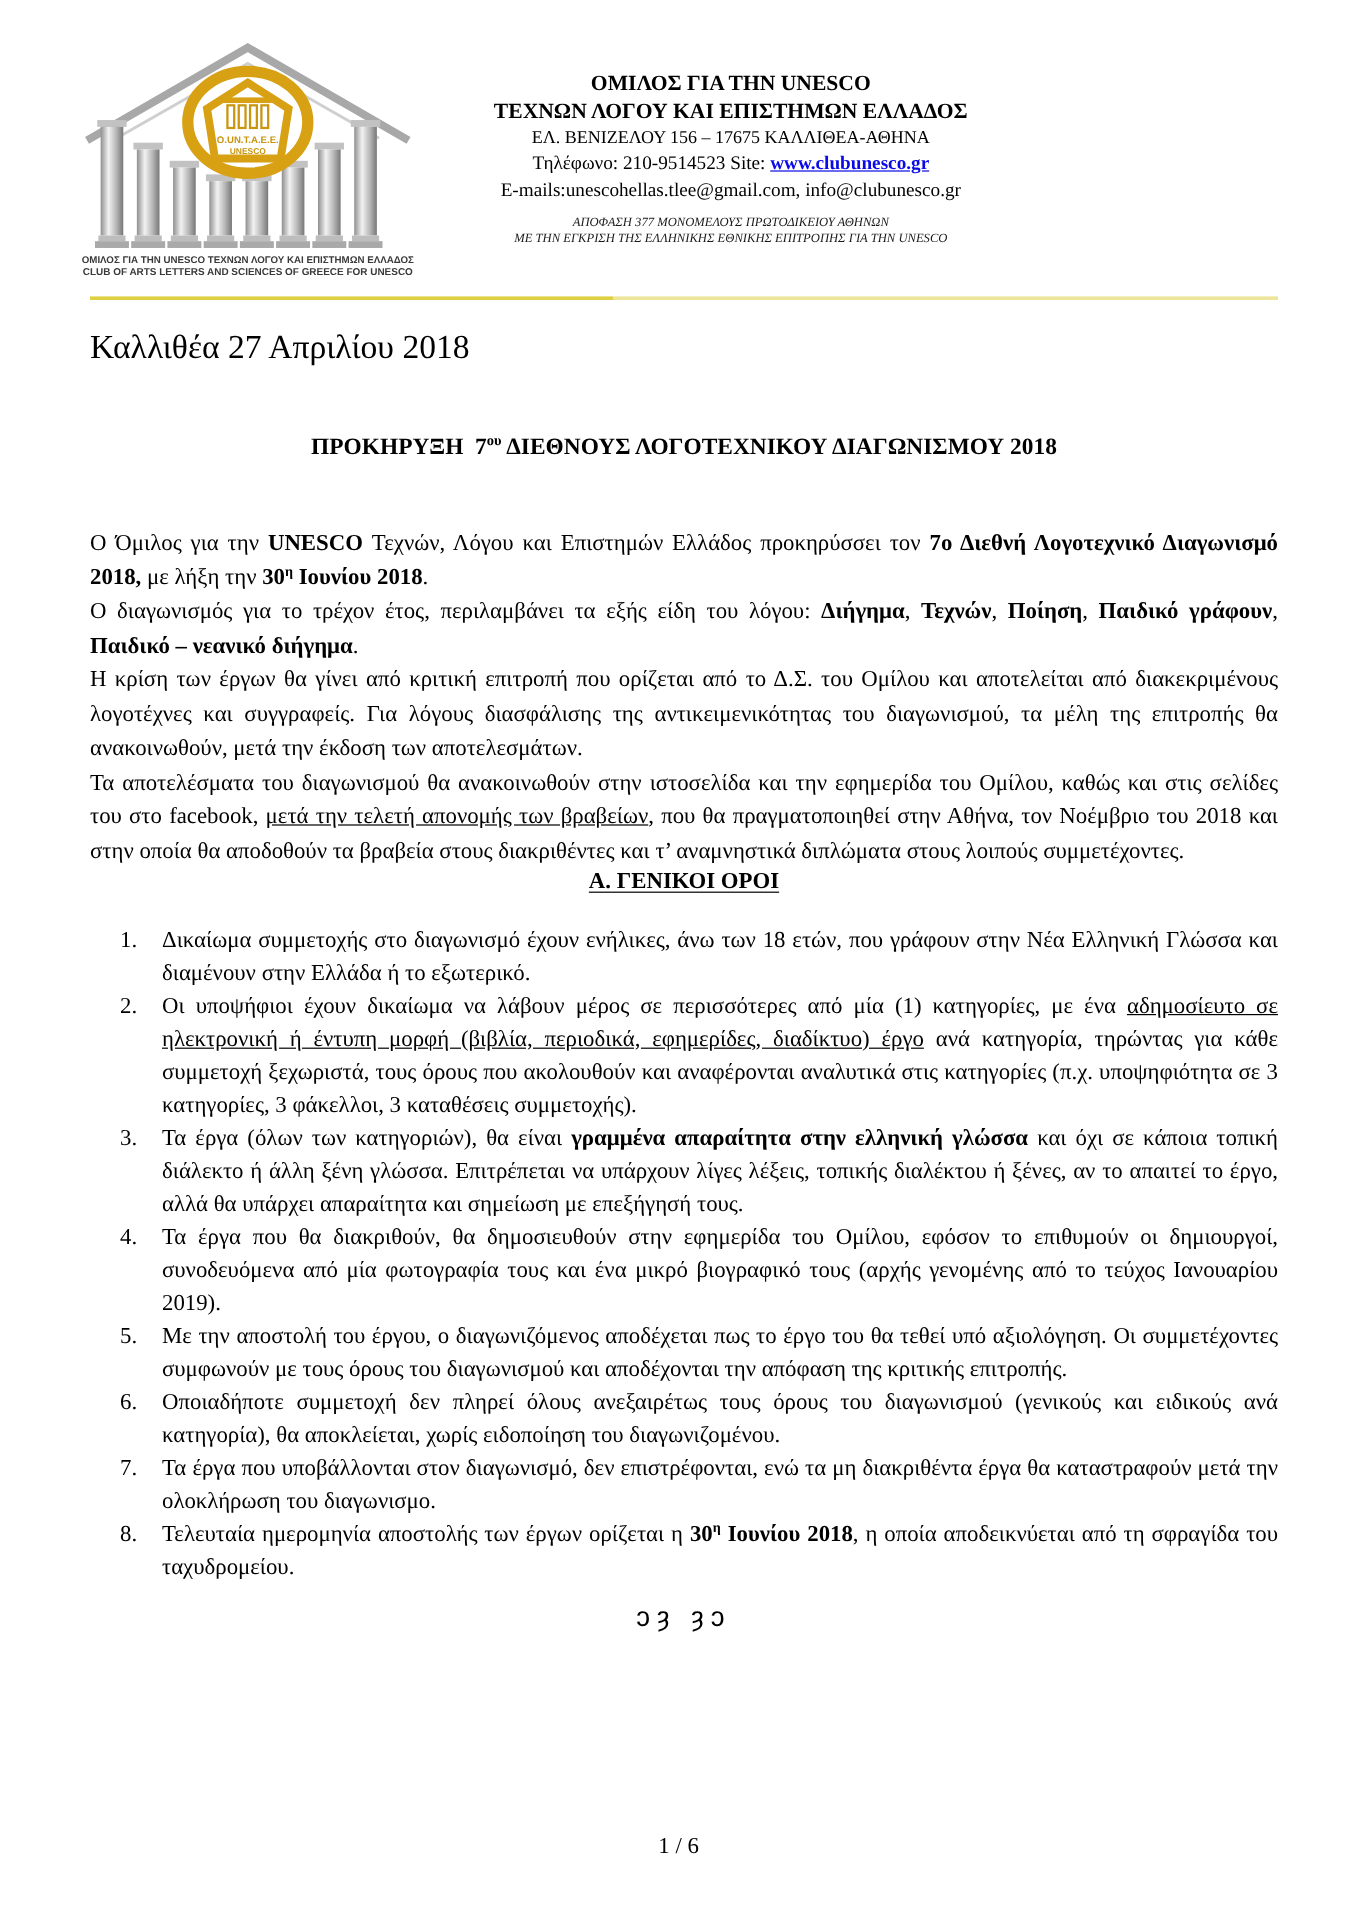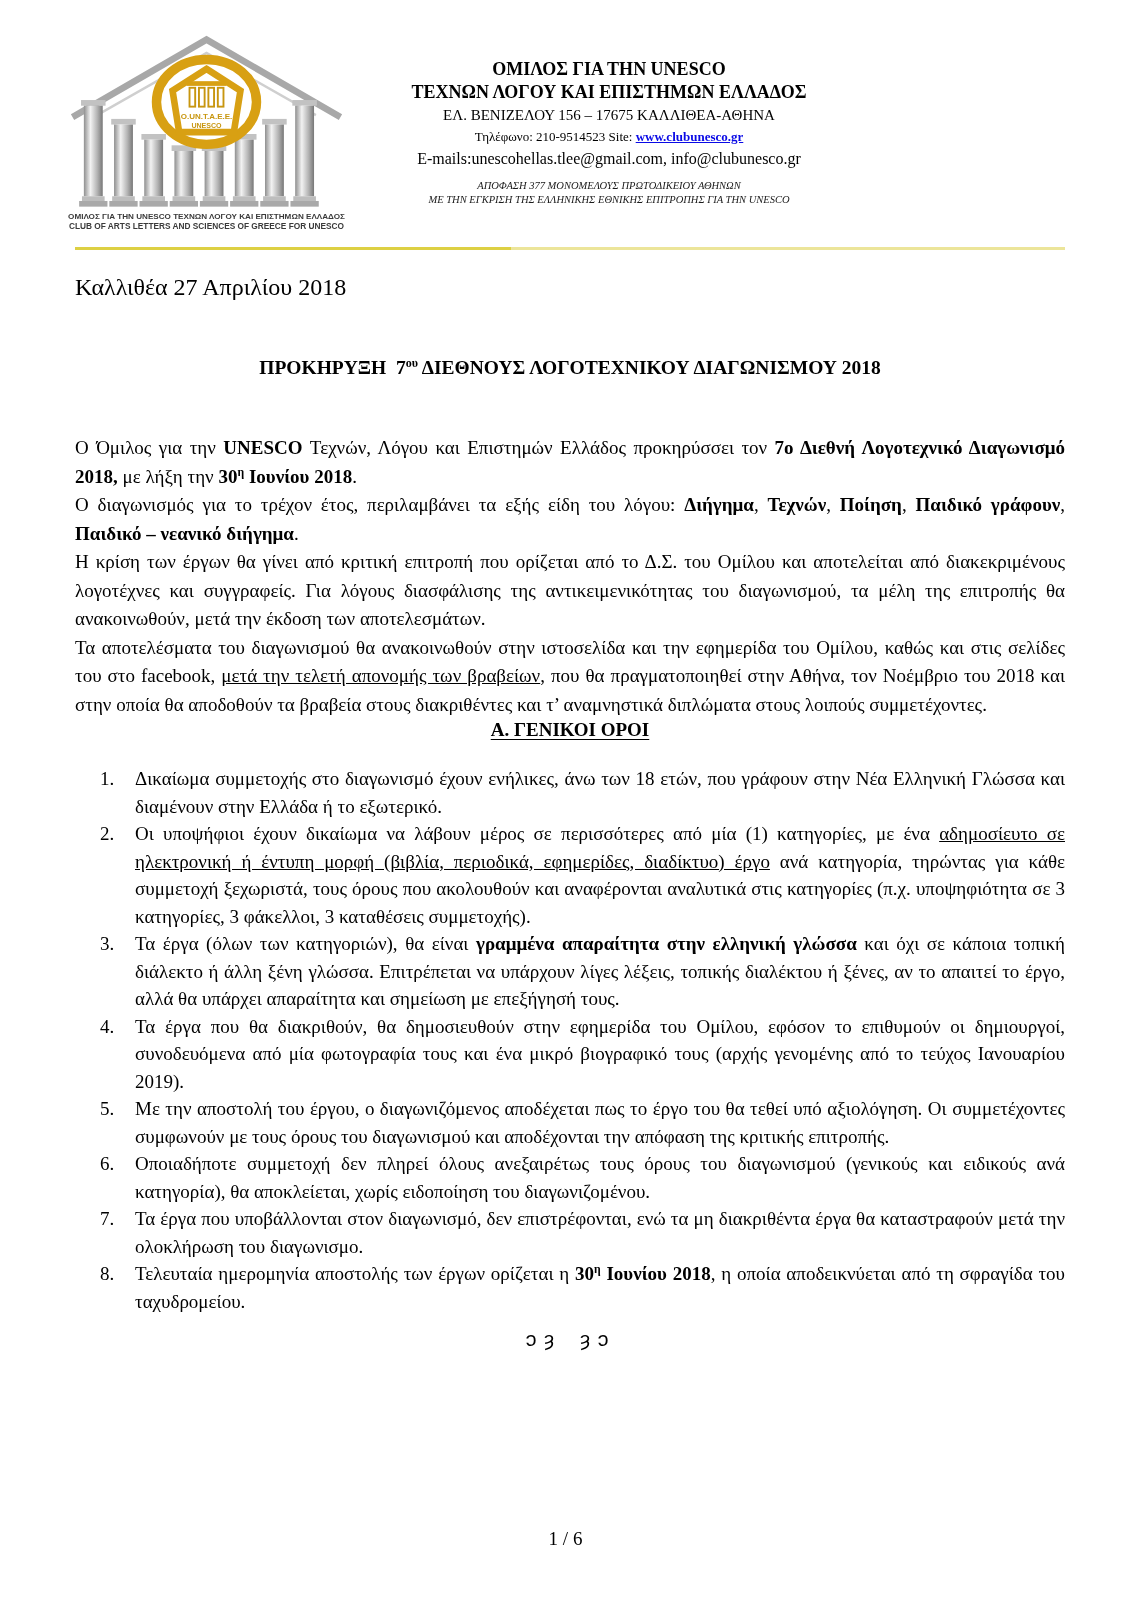--- a/index.html
+++ b/index.html
@@ -14,51 +14,51 @@
   }
   
   .header { display:flex; padding:34px 0 0 64px; }
   .logo-block { width:285px; flex-shrink:0; }
   .header-text {
     width:520px; margin-left:0px; text-align:center;
     padding-top:24px;
   }
   .org-line1, .org-line2 { font-weight:bold; font-size:18px; line-height:23px; }
   .addr-line { font-size:15px; line-height:22px; }
-  .phone-line { font-size:13px; line-height:22px; }
+  .phone-line { font-size:16px; line-height:22px; }
   .site-link { color:#0a0ae6; font-weight:bold; text-decoration:underline; }
   .emails-line { font-size:16px; line-height:22px; }
   .approval { margin-top:9px; font-size:10.5px; line-height:14px; color:#1a1a1a;font-style:italic; }
   .gold-rule {
     height:3px; margin:13px 66px 0 75px;
     background:linear-gradient(to right,#ddd043 0%,#ddd043 44%,#ece59a 44%,#ece59a 100%);
   }
   
   .content { margin:0 66px 0 75px; }
-  .dateline { margin-top:24px; font-size:24px; }
+  .dateline { margin-top:24px; font-size:28px; }
   .doc-title {
     margin-top:56px; text-align:center; font-weight:bold; font-size:19.5px;
     white-space:pre-wrap;
   }
   .paras { margin-top:55px; }
   .para { font-size:19px; line-height:28.5px; text-align:justify; }
   .section-heading {
     text-align:center; font-weight:bold; font-size:19px;
     text-decoration:underline; text-underline-offset:3px;
   }
   .olist { margin-top:24px; }
   .oli { display:flex; padding-left:25px; }
   .oli .num { width:35px; flex-shrink:0; font-size:19px; line-height:27.5px; }
   .oli .itext { flex:1; font-size:19px; line-height:27.5px; text-align:justify; }
   .b { font-weight:bold; }
   .u { text-decoration:underline; }
   sup { font-size:62%; line-height:0; vertical-align:super; }
   .ornament {
-    margin-top:14px; text-align:center; font-size:20px; letter-spacing:6px;
-    font-family:Liberation Mono, monospace;
+    margin-top:14px; text-align:center; font-size:23px; letter-spacing:6px;
+    font-family:Liberation Sans, sans-serif;
   }
   .page-number { position:absolute; left:0; right:0; top:1528px; text-align:center; font-size:19px; }
   
   .logo-svg { display:block; }
 </style>
 </head>
 <body>
 
 <div class="page">
 

